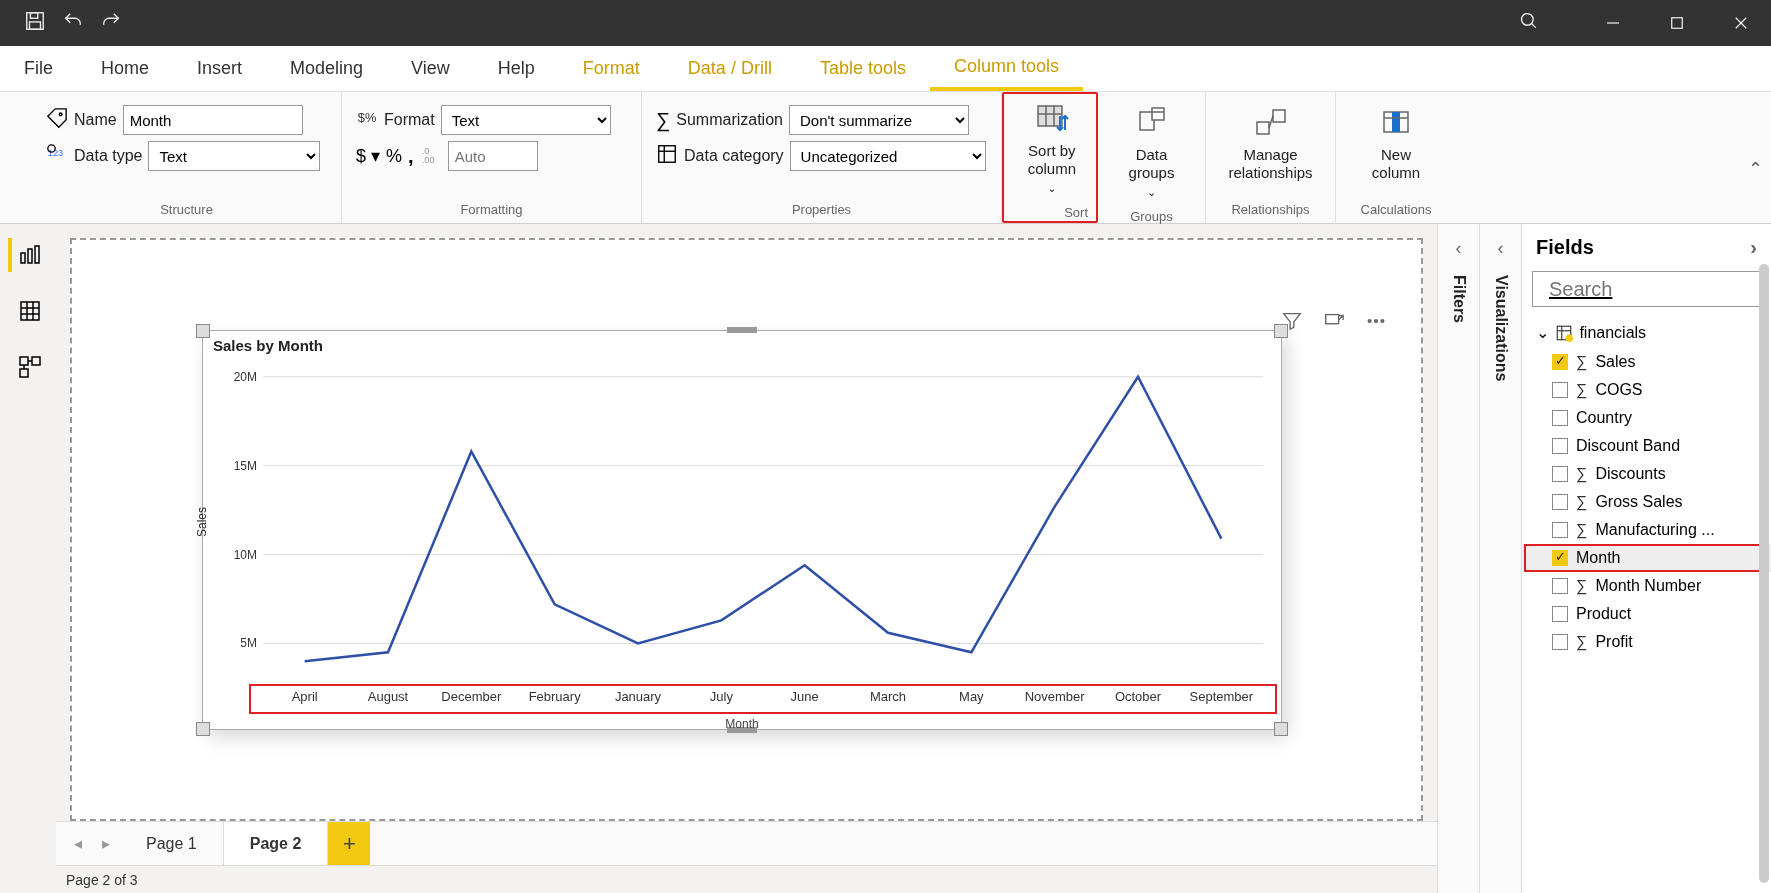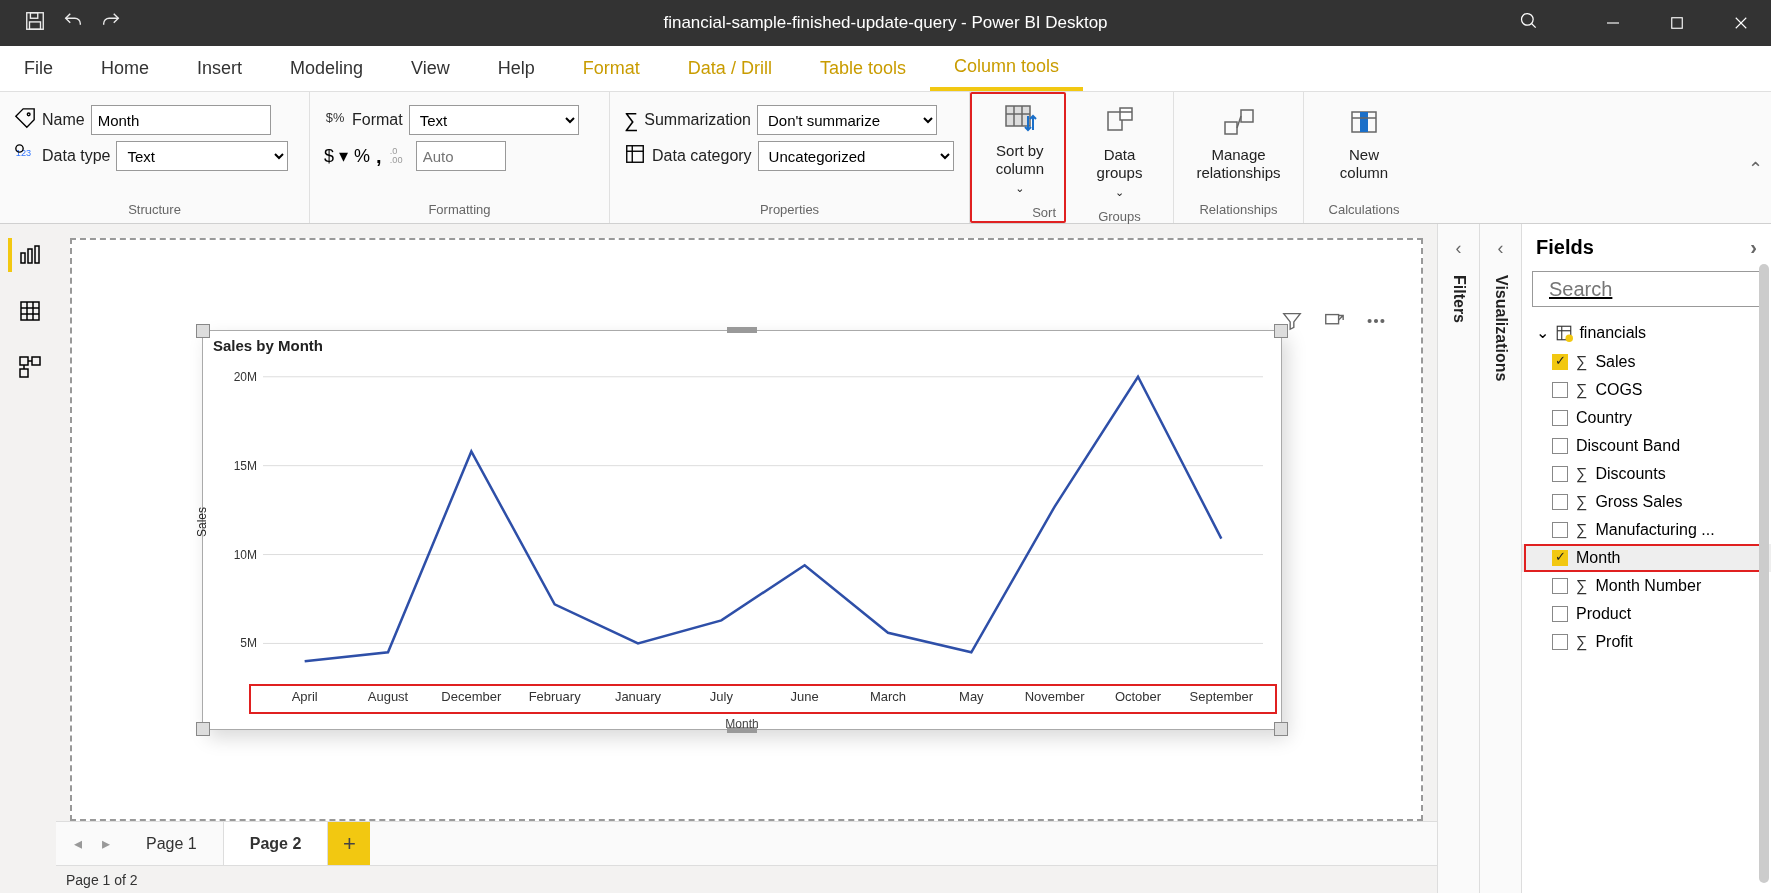--- a/index.html
+++ b/index.html
@@ -16,21 +16,21 @@
 .titlebar .search { margin-right: 40px; }
 .titlebar .search svg { width: 20px; height: 20px; }
 
 
 .menubar { height: 46px; background: #fff; display: flex; align-items: stretch; border-bottom: 1px solid #e0e0e0; }
 .menubar .tab { padding: 0 24px; display: flex; align-items: center; font-size: 18px; color: #333; cursor: pointer; }
 .menubar .tab.contextual { color: #c99c00; }
 .menubar .tab.active { border-bottom: 4px solid #f2c811; }
 
 
-.ribbon { height: 132px; background: #fafafa; display: flex; align-items: stretch; border-bottom: 1px solid #d0d0d0; position: relative; }
+.ribbon { height: 132px; background: #fafafa; display: flex; align-items: stretch; border-bottom: 1px solid #d0d0d0; position: relative; padding-left: 32px; }
 .ribbon-group { display: flex; flex-direction: column; justify-content: space-between; padding: 10px 14px 6px 14px; border-right: 1px solid #e0e0e0; }
 .ribbon-group-label { font-size: 13px; color: #666; text-align: center; margin-top: 6px; }
 .ribbon-row { display: flex; align-items: center; gap: 6px; height: 36px; }
 .ribbon-row label { font-size: 16px; color: #222; }
 .ribbon-row input, .ribbon-row select { height: 30px; border: 1px solid #999; padding: 2px 6px; font-size: 15px; background: #fff; }
 .ribbon-icon { width: 22px; height: 22px; }
 .ribbon-big-btn { display: flex; flex-direction: column; align-items: center; justify-content: flex-start; padding: 4px 12px; font-size: 15px; color: #222; gap: 4px; text-align: center; line-height: 1.2; }
 .ribbon-big-btn svg { width: 36px; height: 36px; }
 .sort-highlight { border: 2px solid #e02020; border-radius: 2px; padding: 4px 8px; }
 .ribbon .collapse { position:absolute; right:8px; top:50%; font-size:18px; color:#666; }
@@ -96,21 +96,20 @@
         </svg></span>
     <span><svg viewBox="0 0 24 24">
           <path d="M9 14l-5-5 5-5"></path>
           <path d="M4 9h10a6 6 0 0 1 6 6v1"></path>
         </svg></span>
     <span><svg viewBox="0 0 24 24">
           <path d="M15 14l5-5-5-5"></path>
           <path d="M20 9H10a6 6 0 0 0-6 6v1"></path>
         </svg></span>
   </div>
-  <div class="title">financial-sample-finished-update-query - Power BI Desktop</div>
   <div class="right-icons">
     <span class="search"><svg viewBox="0 0 24 24">
           <circle cx="10" cy="10" r="7"></circle>
           <line x1="20" y1="20" x2="15" y2="15"></line>
         </svg></span>
     <span class="win-btn">
         <svg viewBox="0 0 24 24">
           <line x1="4" y1="12" x2="20" y2="12"></line>
         </svg>
       </span>
@@ -350,21 +349,21 @@
     <div class="page-tabs">
       <span class="nav">◂</span>
       <span class="nav">▸</span>
       <div id="page-tab-list" style="display:flex; height:100%;">
           <div class="tab">Page 1</div>
           <div class="tab active">Page 2</div>
         </div>
       <div class="add">+</div>
     </div>
     <div class="statusbar">
-        <span>Page 1 of 2</span>
+        <span>Page 2 of 3</span>
       </div>
   </div>
 
   <div class="collapsed-pane">
     <span class="chev">‹</span>
     <span class="vlabel">Filters</span>
   </div>
   <div class="collapsed-pane">
     <span class="chev">‹</span>
     <span class="vlabel">Visualizations</span>

